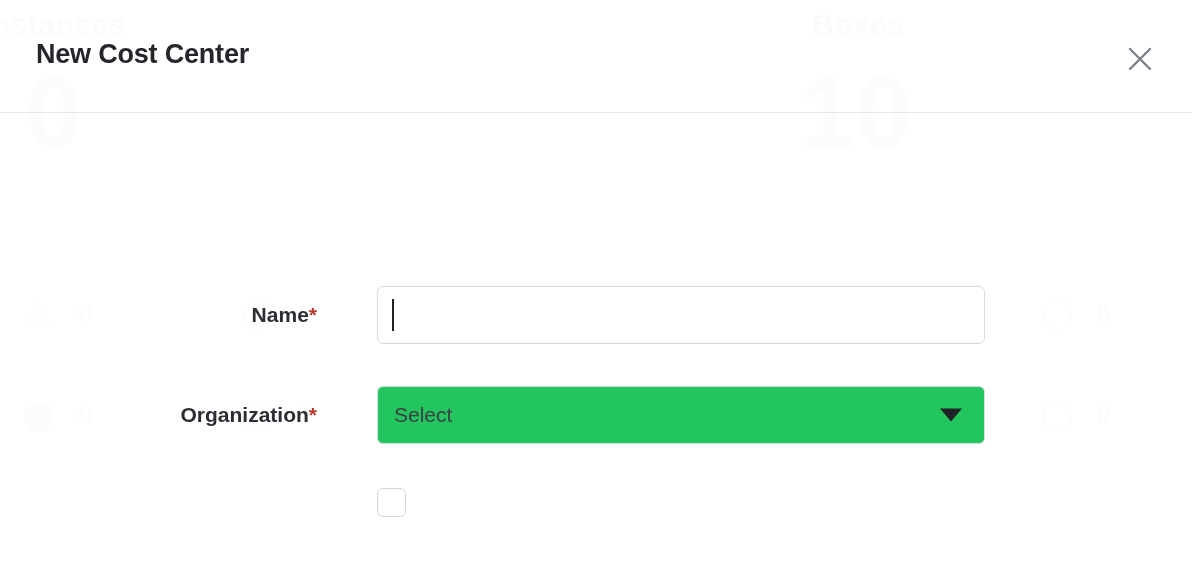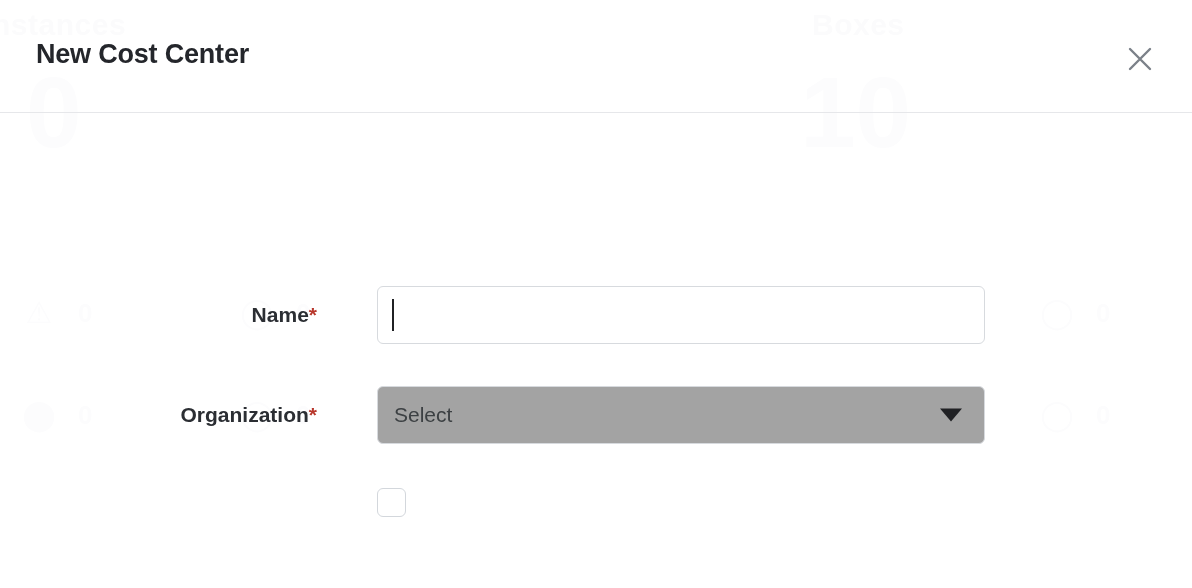--- a/index.html
+++ b/index.html
@@ -162,21 +162,21 @@
     background: #202124;
     pointer-events: none;
   }
 
   .select-box {
     position: relative;
     width: 608px;
     height: 58px;
     border: 1px solid #d7dade;
     border-radius: 6px;
-    background: #a3a3a3;
+    background: #22c55e;
     display: flex;
     align-items: center;
     padding: 0 16px;
     cursor: pointer;
   }
   .select-value {
     font-size: 21px;
     color: #3c4043;
   }
   .select-arrow {

